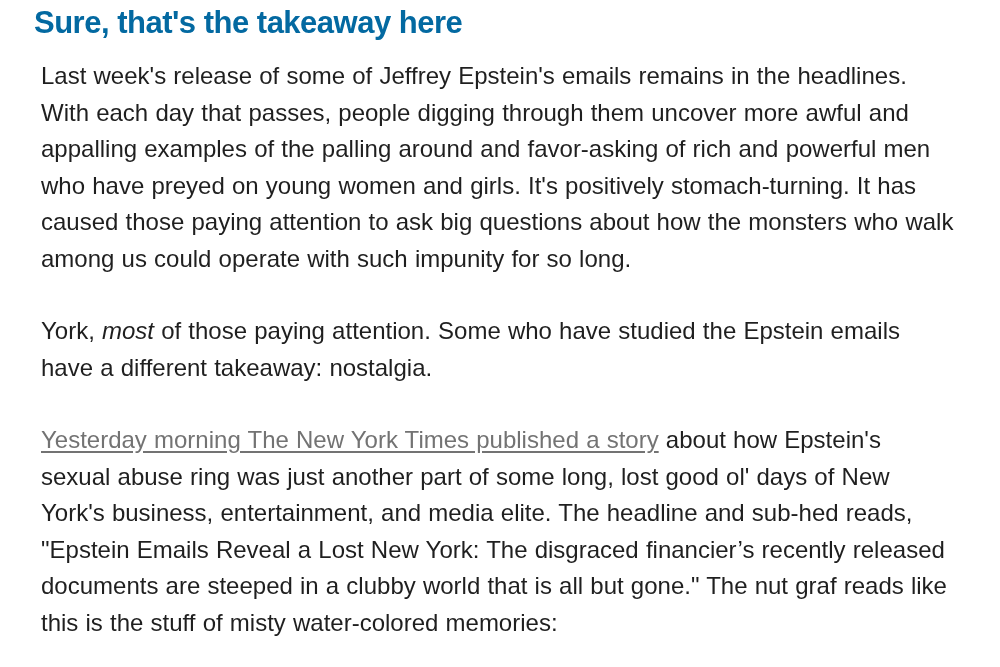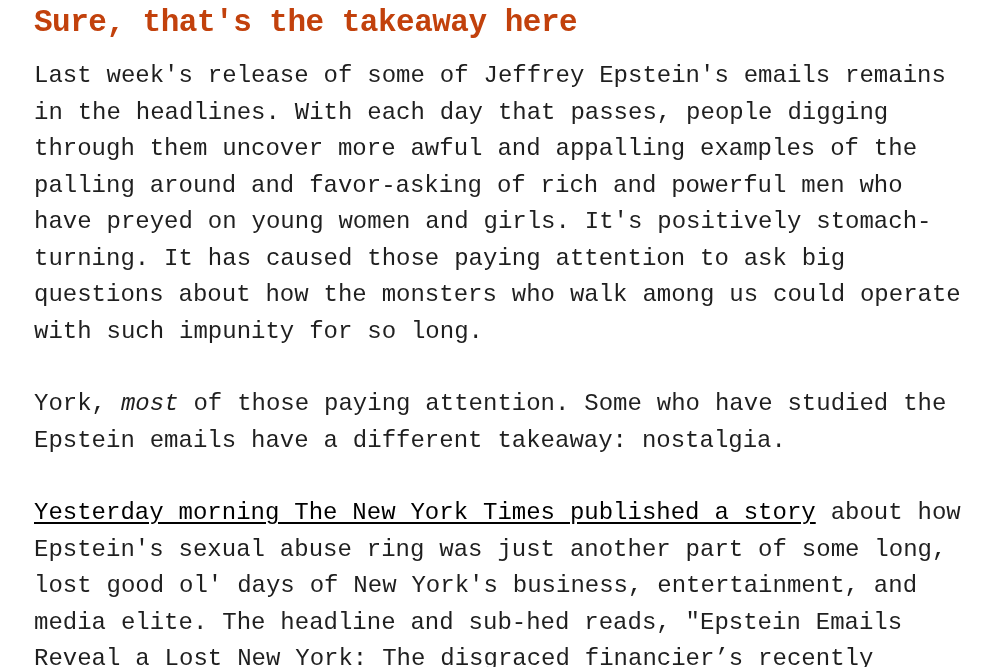--- a/index.html
+++ b/index.html
@@ -13,42 +13,42 @@
       overflow: hidden;
       position: relative;
     }
     .article {
       position: absolute;
       left: 34px;
       top: 0;
       width: 930px;
     }
     .heading {
-      font-family: Liberation Mono, monospace;
+      font-family: Liberation Sans, sans-serif;
       font-weight: 700;
       font-size: 31px;
-      color: #c2410c;
+      color: #0369a1;
       margin: 4px 0 0 0;
       line-height: 38px;
       letter-spacing: -0.5px;
     }
     .para {
-      font-family: Liberation Mono, monospace;
+      font-family: Liberation Sans, sans-serif;
       font-size: 24px;
       line-height: 36.5px;
       color: #1f1f1f;
-      margin: 0;
+      margin: 7px;
       word-spacing: 0.5px;
     }
     .para + .para {
       margin-top: 36px;
     }
     .p1 { margin-top: 16px; }
     a.inline-link {
-      color: #000000;
+      color: #737373;
       text-decoration: underline;
       text-underline-offset: 3px;
     }
     em { font-style: italic; text-align: center; }
   </style>
 </head>
 <body>
 
 <div class="article">
   <h2 class="heading">Sure, that's the takeaway here</h2>

